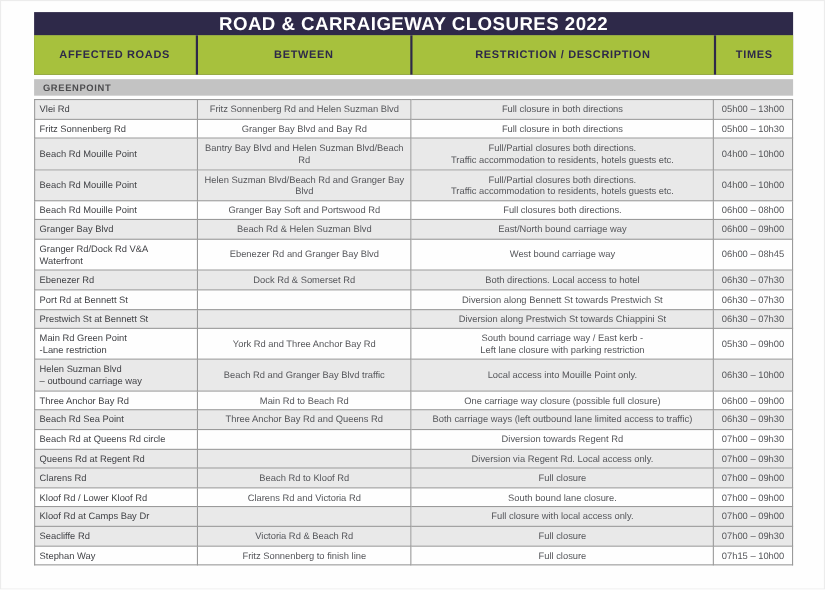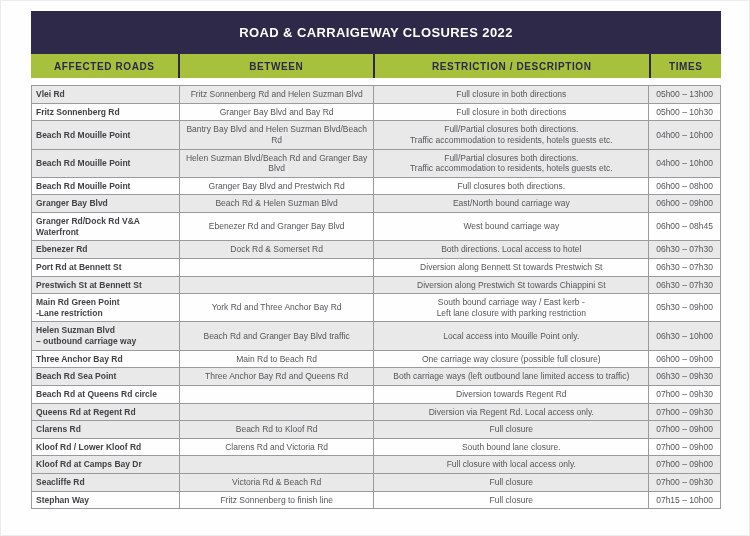--- a/index.html
+++ b/index.html
@@ -17,36 +17,36 @@
     border: 1px solid #ececec;
     overflow: hidden;
   }
   .table-wrap {
     position: absolute;
     left: 30px;
     top: 10px;
     width: 690px;
   }
   .title-bar {
-    height: 43px;
+    height: 21px;
     background: var(--header-bg, #2e2949);
     color: var(--header-text, #ffffff);
-    font-size: 13px;
+    font-size: 17px;
     font-weight: 700;
     letter-spacing: 0.4px;
     display: flex;
     align-items: center;
     justify-content: center;
   }
   .col-header-row {
     display: grid;
     grid-template-columns: calc(21.45% - 1.5px) calc(28.26% - 1.5px) calc(39.86% - 1.5px) calc(10.43% - 1.5px);
     column-gap: 2px;
     background: var(--header-bg, #2e2949);
-    height: 24px;
+    height: 36px;
   }
   .col-header-cell {
     background: var(--column-band-bg, #a7c13d);
     color: var(--column-band-text, #2e2949);
     font-size: 10px;
     font-weight: 700;
     letter-spacing: 0.6px;
     display: flex;
     align-items: center;
     justify-content: center;
@@ -78,21 +78,21 @@
     line-height: 1.25;
     color: var(--body-text, #55565a);
     padding: 3px 4px;
     text-align: center;
     vertical-align: middle;
     white-space: pre-line;
     overflow: hidden;
   }
   table.closures td.road {
     text-align: left;
-    font-weight: 700;
+    font-weight: 400;
     color: #414246;
   }
   table.closures td.times {
     white-space: nowrap;
     margin-top: 32px;
   }
   table.closures tr.shaded td {
     background: var(--row-shaded-bg, #e9e9e9);
   }
   col.c-road { width: 21.45%; }
@@ -110,20 +110,21 @@
 
     <div class="col-header-row">
       <div class="col-header-cell">AFFECTED ROADS</div>
       <div class="col-header-cell">BETWEEN</div>
       <div class="col-header-cell">RESTRICTION / DESCRIPTION</div>
       <div class="col-header-cell">TIMES</div>
     </div>
 
     <div class="gap-a"></div>
 
+    <div class="section-band">GREENPOINT</div>
 
     <div class="gap-b"></div>
 
     <table class="closures">
       <colgroup>
         <col class="c-road">
           <col class="c-between">
           <col class="c-restriction">
           <col class="c-times">
       </colgroup>
@@ -149,21 +150,21 @@
           </tr>
           <tr class="shaded">
             <td class="road">Beach Rd Mouille Point</td>
             <td class="between">Helen Suzman Blvd/Beach Rd and Granger Bay Blvd</td>
             <td class="restriction">Full/Partial closures both directions.
 Traffic accommodation to residents, hotels guests etc.</td>
             <td class="times">04h00 – 10h00</td>
           </tr>
           <tr>
             <td class="road">Beach Rd Mouille Point</td>
-            <td class="between">Granger Bay Blvd and Prestwich Rd</td>
+            <td class="between">Granger Bay Soft and Portswood Rd</td>
             <td class="restriction">Full closures both directions.</td>
             <td class="times">06h00 – 08h00</td>
           </tr>
           <tr class="shaded">
             <td class="road">Granger Bay Blvd</td>
             <td class="between">Beach Rd &amp; Helen Suzman Blvd</td>
             <td class="restriction">East/North bound carriage way</td>
             <td class="times">06h00 – 09h00</td>
           </tr>
           <tr>

